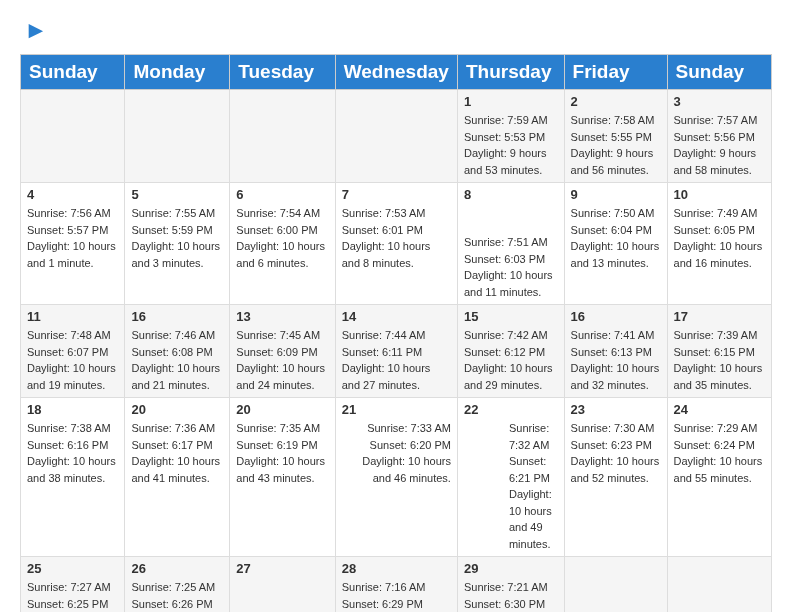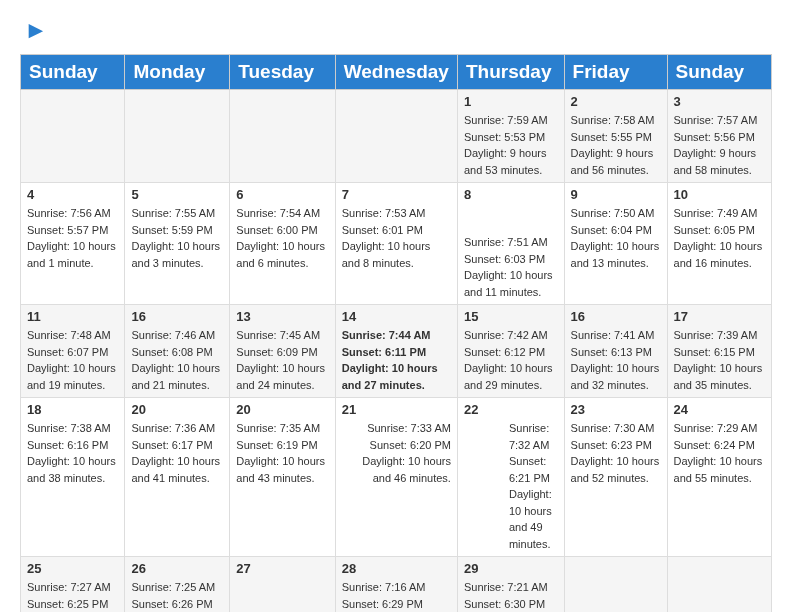--- a/index.html
+++ b/index.html
@@ -225,21 +225,21 @@
         </td>
         <td>
           <span class="day-number">13</span>
           <div class="day-info" style="white-space: pre-line;">Sunrise: 7:45 AM
 Sunset: 6:09 PM
 Daylight: 10 hours
 and 24 minutes.</div>
         </td>
         <td>
           <span class="day-number">14</span>
-          <div class="day-info" style="white-space: pre-line; font-weight: bold;">Sunrise: 7:44 AM
+          <div class="day-info" style="white-space: pre-line;">Sunrise: 7:44 AM
 Sunset: 6:11 PM
 Daylight: 10 hours
 and 27 minutes.</div>
         </td>
         <td>
           <span class="day-number">15</span>
           <div class="day-info" style="white-space: pre-line;">Sunrise: 7:42 AM
 Sunset: 6:12 PM
 Daylight: 10 hours
 and 29 minutes.</div>

